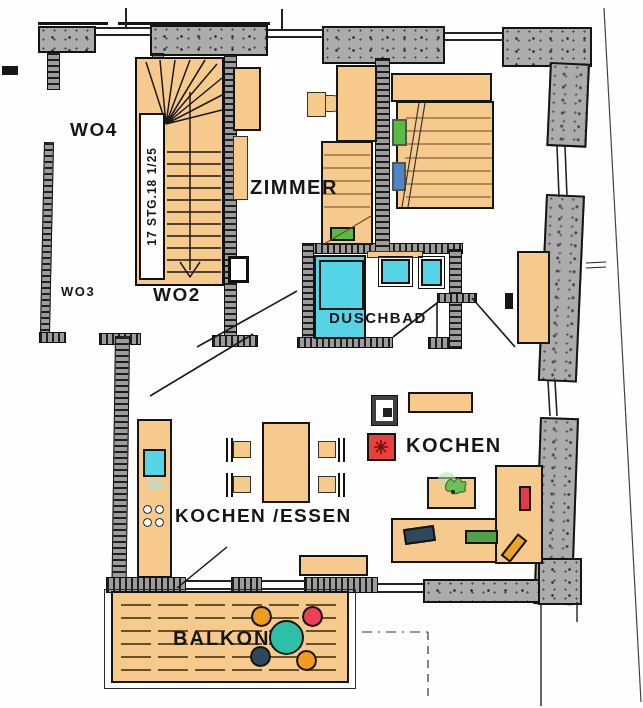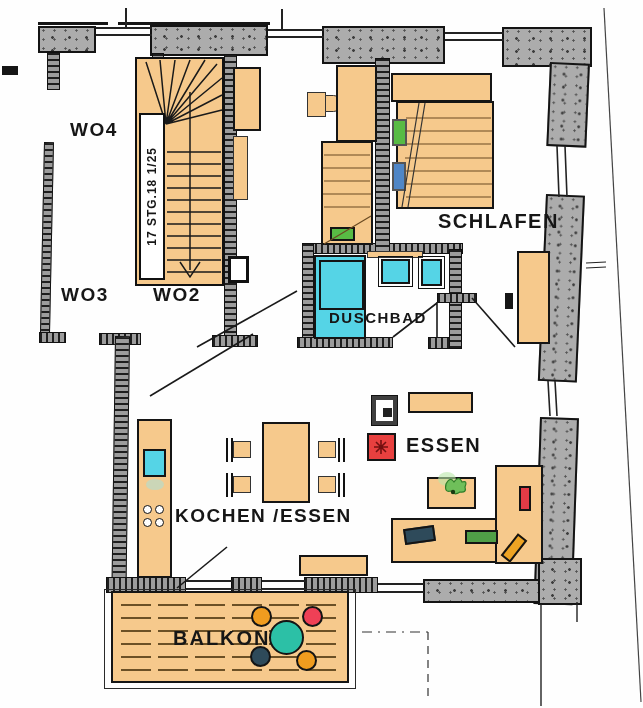--- a/index.html
+++ b/index.html
@@ -218,21 +218,21 @@
     <g stroke="#444" stroke-width="1.2" fill="none">
       <path d="M604,8 L641,702"></path>
       <path d="M362,632 H428" stroke="#333" stroke-dasharray="10 6 2 6"></path>
       <path d="M428,632 V700" stroke="#333" stroke-dasharray="8 6"></path>
       <path d="M541,604 V706" stroke="#222" stroke-width="1.4"></path>
       <path d="M577,602 V622" stroke="#222" stroke-width="1.4"></path>
     </g>
   </svg>
 
   <div class="lbl" style="left:70px;top:119px;font-size:19px;">WO4</div>
-  <div class="lbl" style="left:61px;top:284px;font-size:19px;">WO3</div>
+  <div class="lbl" style="left:61px;top:284px;font-size:13px;">WO3</div>
   <div class="lbl" style="left:153px;top:284px;font-size:19px;">WO2</div>
-  <div class="lbl" style="left:438px;top:210px;font-size:20px;">SCHLAFEN</div>
+  <div class="lbl" style="left:250px;top:176px;font-size:20px;">ZIMMER</div>
   <div class="lbl" style="left:329px;top:309px;font-size:15px;">DUSCHBAD</div>
-  <div class="lbl" style="left:406px;top:434px;font-size:20px;">ESSEN</div>
+  <div class="lbl" style="left:406px;top:434px;font-size:20px;">KOCHEN</div>
   <div class="lbl" style="left:173px;top:627px;font-size:20px;letter-spacing:2px;">BALKON</div>
   <div class="lbl" style="left:175px;top:505px;font-size:19px;">KOCHEN /ESSEN</div>
 
 </div>
 
 </body></html>

